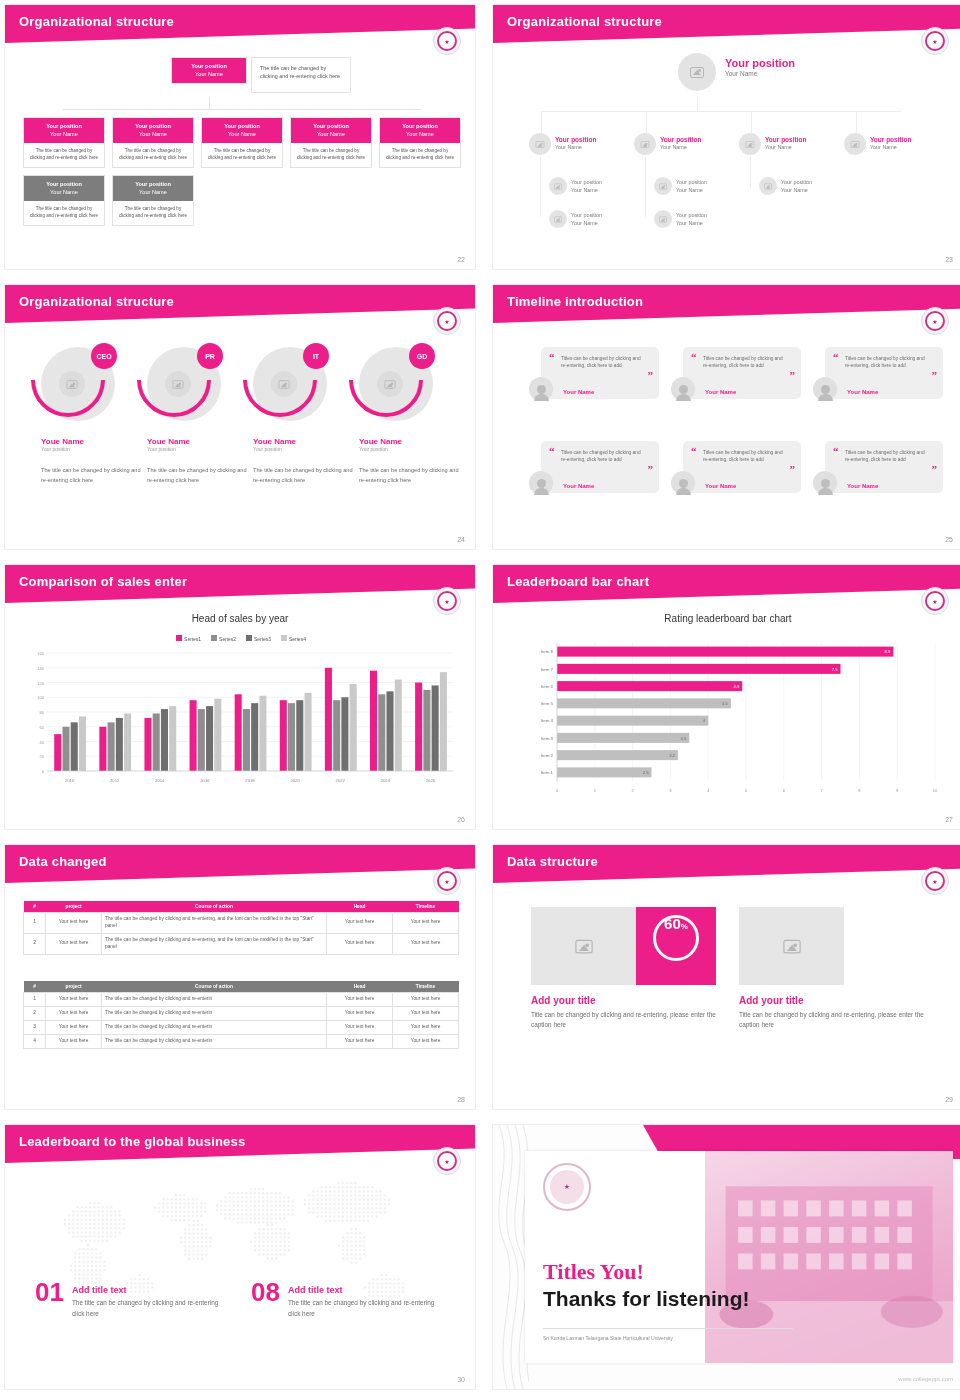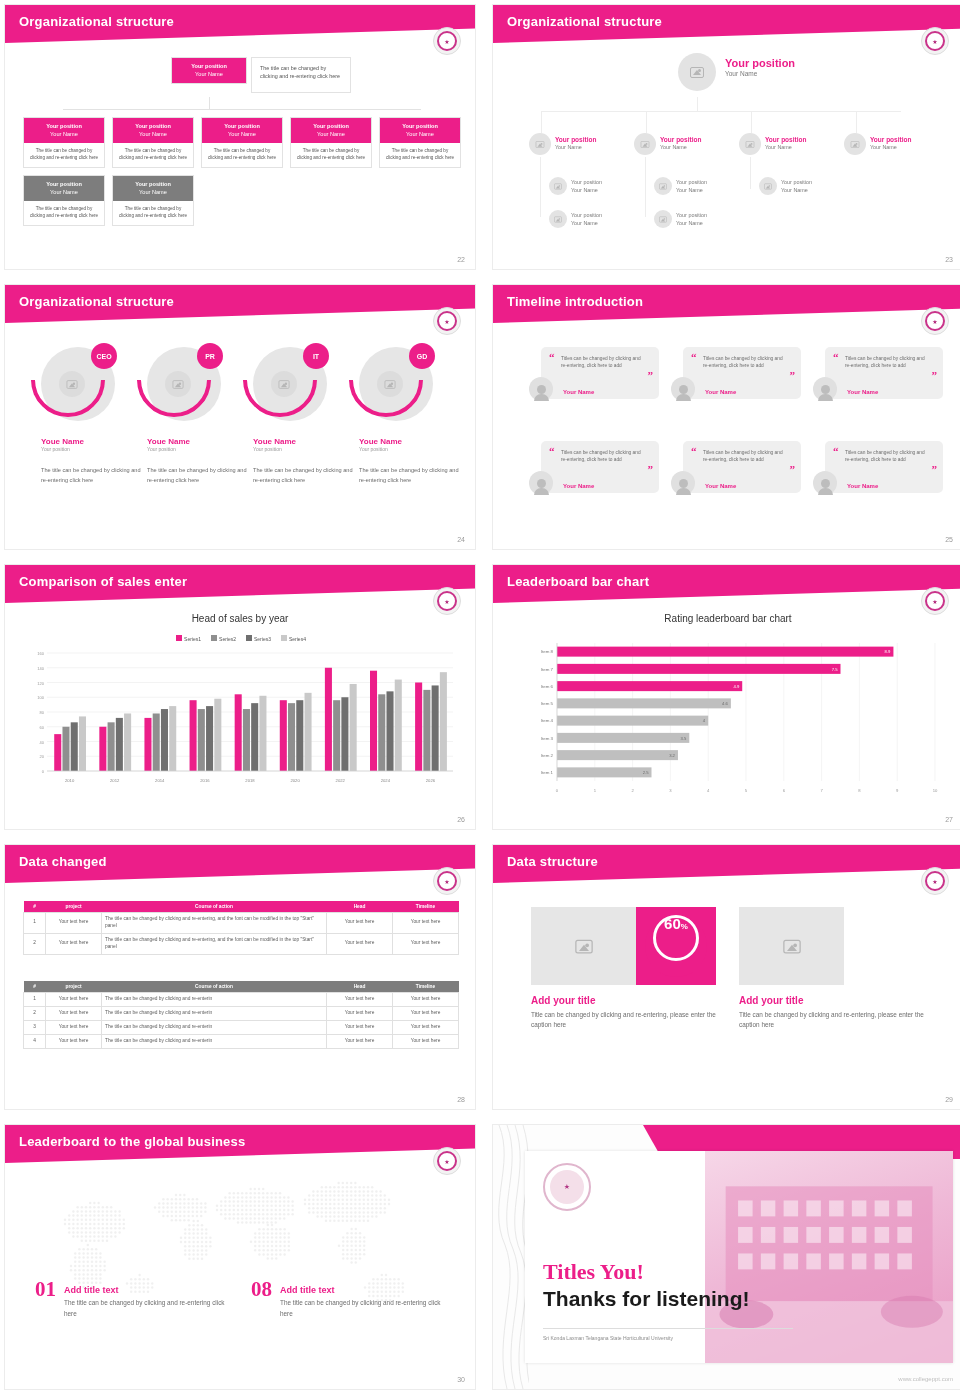--- a/index.html
+++ b/index.html
@@ -117,21 +117,21 @@
   .panel-pink { position:absolute; background:#ec1e89; display:flex;align-items:center;justify-content:center;}
   .donut { width:62px;height:62px;border-radius:50%; background:#ec1e89;
     display:flex;justify-content:center; position:relative; }
   .donut .inner { position:absolute; width:46px;height:46px;border-radius:50%;background:#ec1e89;border:3px solid #fff; }
   .donut span { position:relative; color:#fff; font-size:15px; font-weight:bold; z-index:2;}
   .donut span i { font-size:8px; font-style:normal; }
   .addtitle { color:#ec1e89; font-size:10px; font-weight:bold; }
   .addsub { color:#6d6d6d; font-size:6.4px; line-height:1.6; }
 
   
-  .num { color:#ec1e89; font-size:21px; font-weight:bold; font-family:Liberation Serif, serif;}
+  .num { color:#ec1e89; font-size:26px; font-weight:bold; font-family:Liberation Sans, sans-serif;}
   .map-dots { position:absolute; inset:0; opacity:.5; }
 
   
   .ty-wrap { position:absolute; inset:0; background:#fdfdfd; }
   .ty-inner { position:absolute; left:32px; top:26px; right:10px; bottom:26px; background:#fff; overflow:hidden; box-shadow:0 0 3px rgba(0,0,0,.12); }
   .ty-photo { position:absolute; right:0; top:0; width:58%; height:100%;
      background:linear-gradient(160deg,#f6d7e8 0%, #efb9d7 45%, #e999c3 100%); }
   .ty-pink { color:#ec1e89; font-size:22px; font-weight:bold; font-family:"Liberation Serif",serif;}
   .ty-black { color:#1b1b1b; font-size:21px; font-weight:bold; }
   .ty-small { font-size:5px; color:#8d8d8d; }

